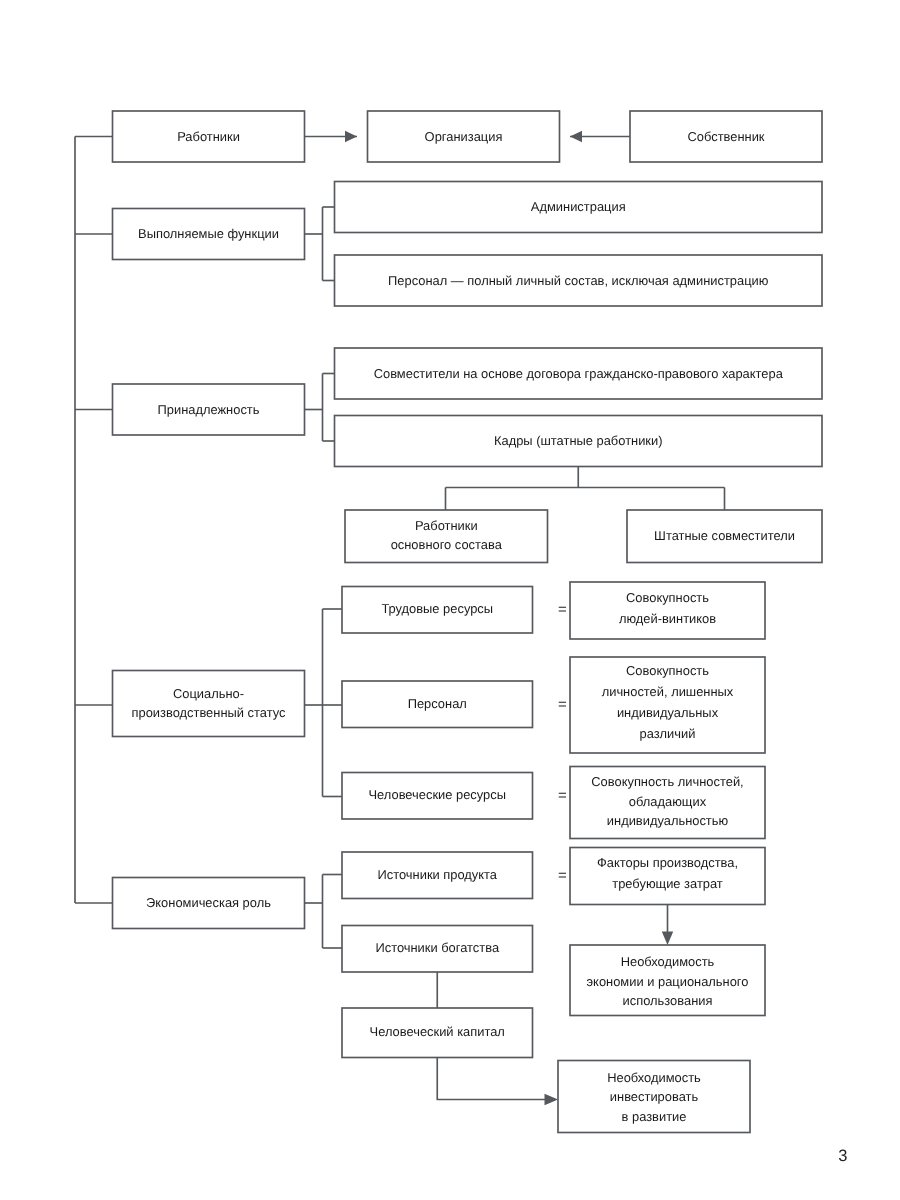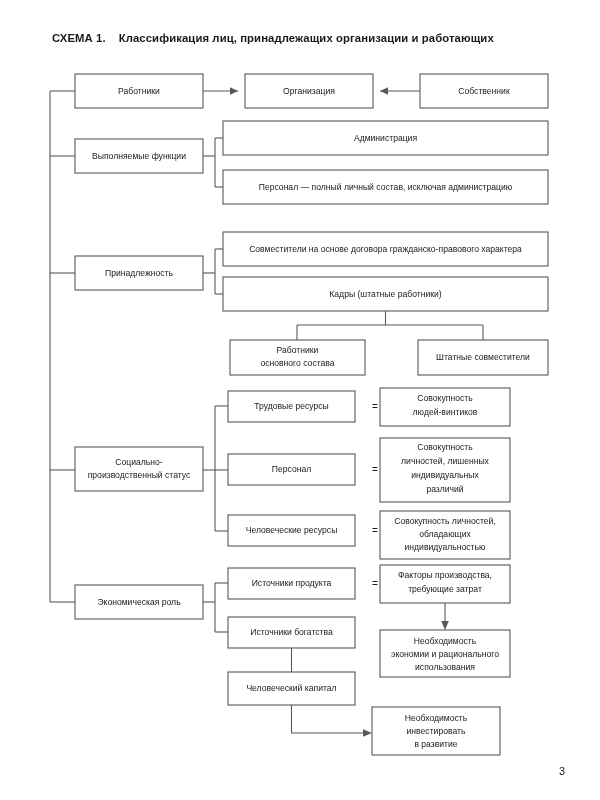--- a/index.html
+++ b/index.html
@@ -78,25 +78,20 @@
   }
   svg.diagram text.eq {
     font-size: 10px;
   }
 </style>
 </head>
 <body>
 
 <div id="page">
 
-  <div class="title-block">
-    <span class="t-label">СХЕМА 1.</span>
-    &nbsp;&nbsp;
-    <span class="t-text">Классификация лиц, принадлежащих организации и работающих</span>
-  </div>
   <div class="title-line2">для нее</div>
 
   <svg class="diagram" viewBox="0 0 600 800">
 
     <g>
       <path class="ln" d="M50,91 L50,602"></path>
       <path class="ln" d="M50,91 L75,91"></path>
       <path class="ln" d="M50,156 L75,156"></path>
       <path class="ln" d="M50,273 L75,273"></path>
       <path class="ln" d="M50,470 L75,470"></path>

